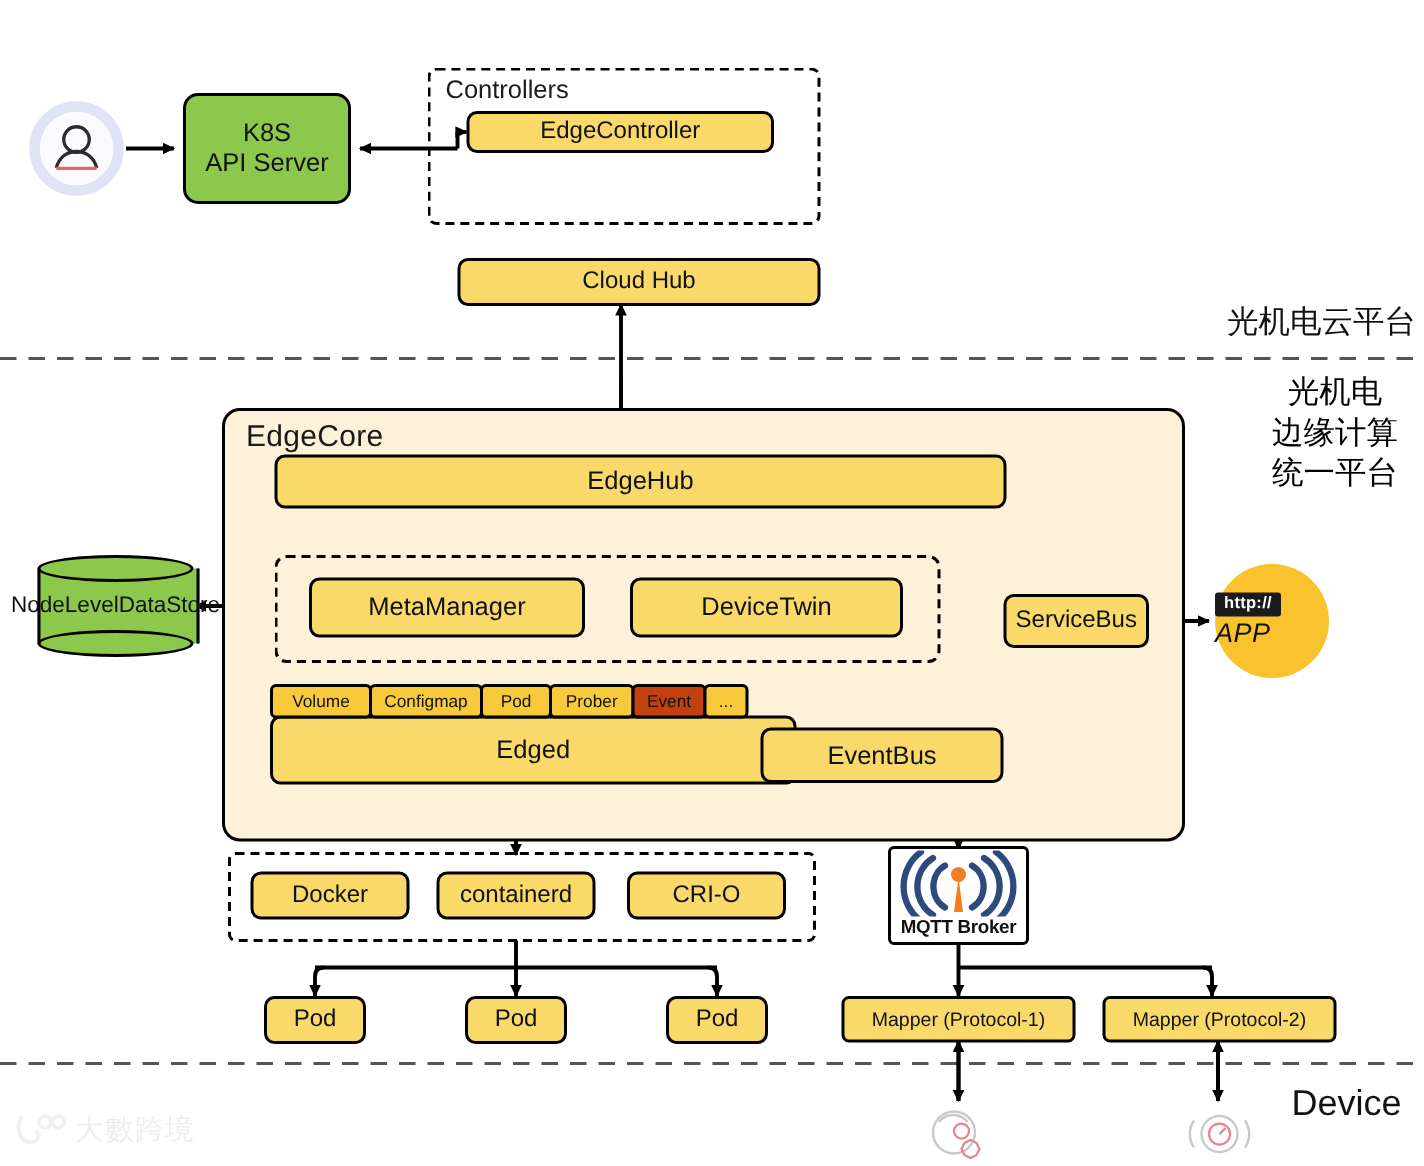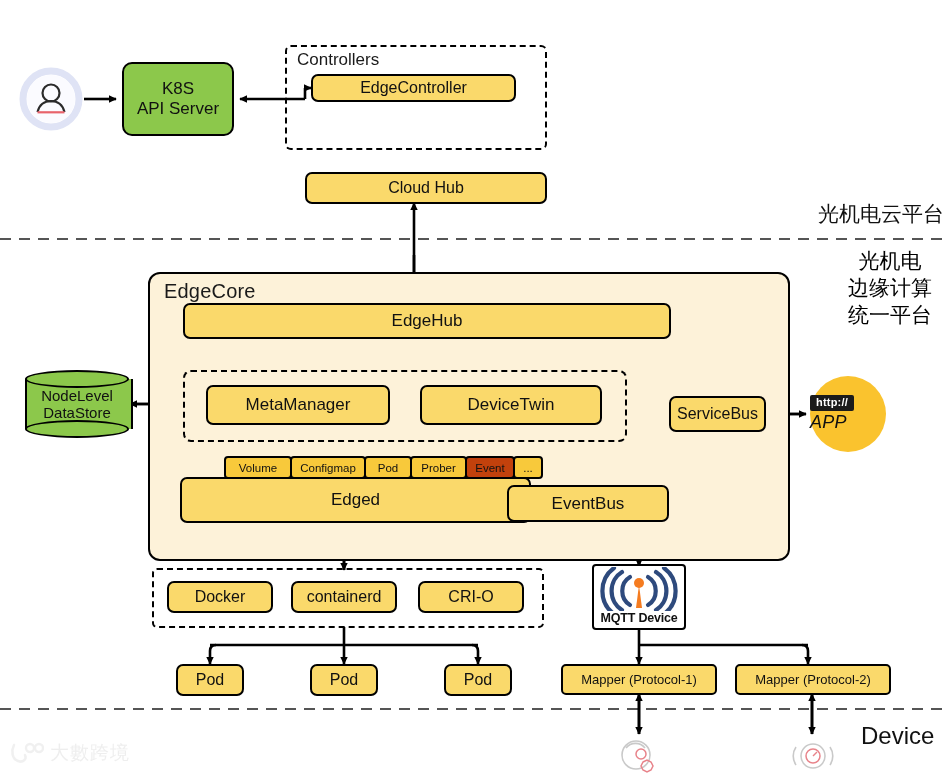--- a/index.html
+++ b/index.html
@@ -33,21 +33,21 @@
   }
 
   
   .ybox{
     position:absolute;box-sizing:border-box;
     background:#FAD96B;border:2px solid #000;border-radius:7px;
     display:flex;align-items:center;justify-content:center;
     font-size:16px;color:#111;
   }
   .ybox.sm{font-size:13px;border-radius:5px;}
-  .ybox.xs{font-size:11.5px;border-radius:4px;border-width:2px;margin-left:44px;}
+  .ybox.xs{font-size:11.5px;border-radius:4px;border-width:2px;}
   .ybox.big{font-size:17px;}
 
   
   .gbox{
     position:absolute;box-sizing:border-box;
     background:#8CC84B;border:2px solid #000;border-radius:10px;
     display:flex;align-items:center;justify-content:center;
     font-size:17px;color:#111;line-height:1.2;text-align:center;
   }
 
@@ -60,21 +60,21 @@
   .cyl .cyl-top{
     position:absolute;left:0;top:0;width:100%;height:18px;
     background:#8CC84B;border:2px solid #000;border-radius:50%;box-sizing:border-box;
   }
   .cyl .cyl-bot{
     position:absolute;left:0;bottom:0;width:100%;height:18px;
     background:#8CC84B;border:2px solid #000;border-radius:50%;box-sizing:border-box;
   }
   .cyl .cyl-label{
     position:absolute;left:0;top:0;width:100%;height:100%;
-    display:flex;flex-direction:column;align-items:center;justify-content:center;
+    display:flex;flex-direction:row;align-items:center;justify-content:center;
     font-size:15px;color:#111;line-height:1.15;z-index:3;
   }
 
   
   .circle-app{
     position:absolute;border-radius:50%;background:#FAC32E;
     display:flex;flex-direction:column;align-items:flex-start;justify-content:center;
   }
   .http-chip{
     background:#1b1b1b;color:#fff;font-size:11px;font-weight:bold;
@@ -280,21 +280,21 @@
         <path d="M33,10 A15,16 0 0 0 33,38"></path>
         <path d="M25,5 A21,22 0 0 0 25,43"></path>
         <path d="M17,1 A27,28 0 0 0 17,47"></path>
         <path d="M51,10 A15,16 0 0 1 51,38"></path>
         <path d="M59,5 A21,22 0 0 1 59,43"></path>
         <path d="M67,1 A27,28 0 0 1 67,47"></path>
       </g>
       <circle cx="42" cy="16" r="5" fill="#F57C20"></circle>
       <path d="M42,18 L45,41 L39,41 Z" fill="#F57C20"></path>
     </svg>
-    <span class="mqtt-label">MQTT Device</span>
+    <span class="mqtt-label">MQTT Broker</span>
   </div>
 
   <div class="ybox" style="left:176px;top:664px;width:68px;height:32px;">
     <span>Pod</span>
   </div>
   <div class="ybox" style="left:310px;top:664px;width:68px;height:32px;">
     <span>Pod</span>
   </div>
   <div class="ybox" style="left:444px;top:664px;width:68px;height:32px;">
     <span>Pod</span>

